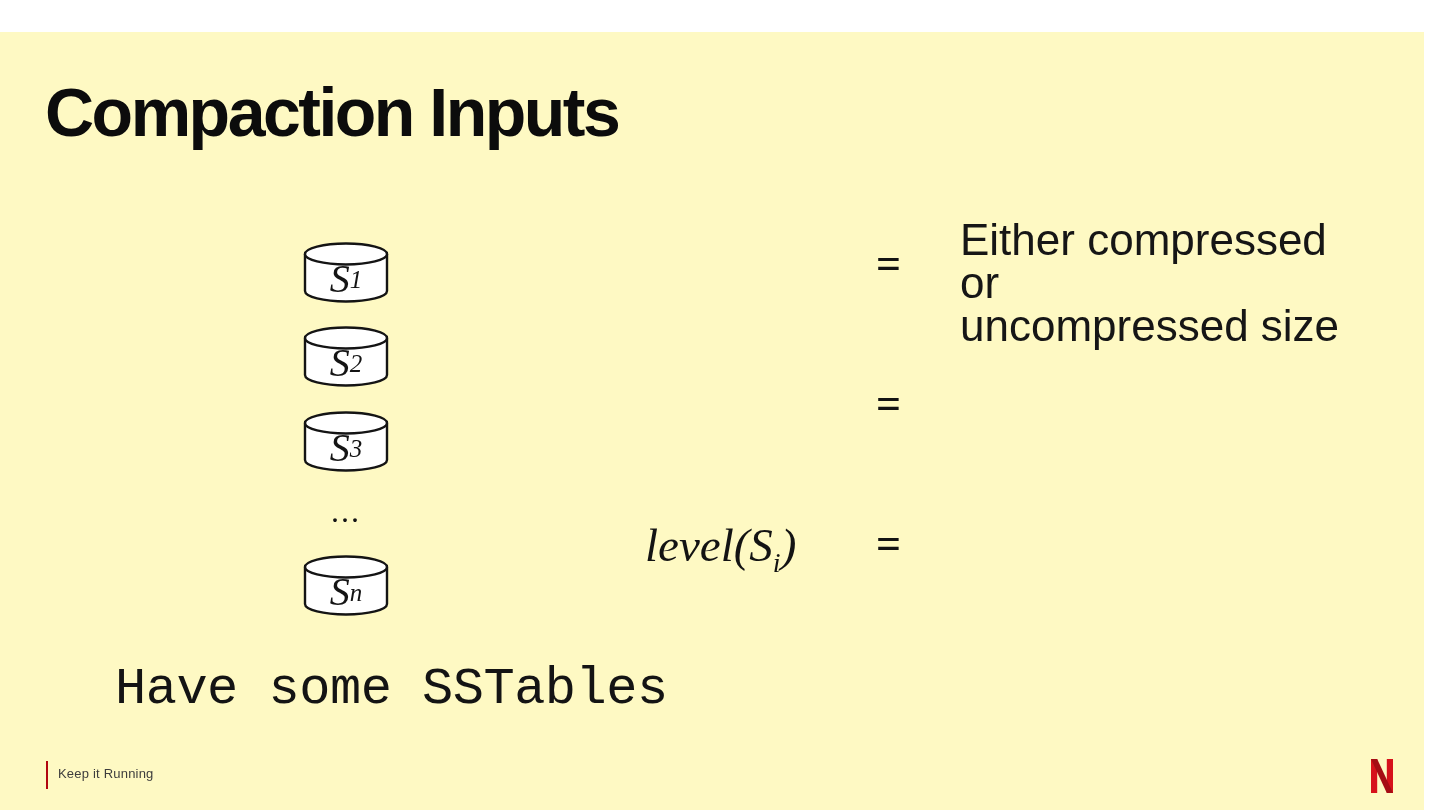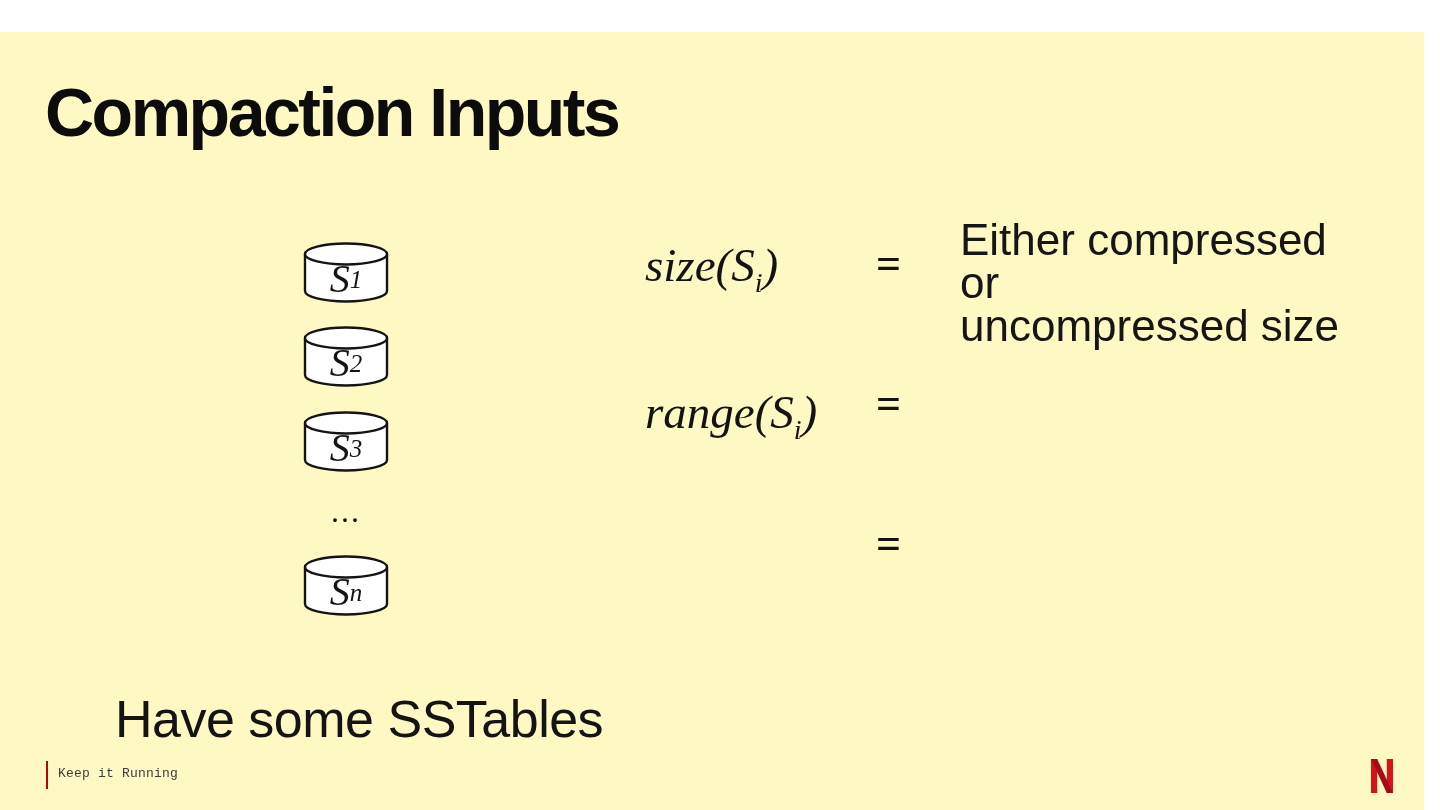--- a/index.html
+++ b/index.html
@@ -39,29 +39,29 @@
   }
   .e1{top:206px}.e2{top:346px}.e3{top:486px}
   .desc{
     position:absolute;left:960px;width:380px;
     font-size:44px;line-height:43px;color:#161616;white-space:pre-line;
     font-family:"Liberation Sans",sans-serif;
   }
   .d1{top:186px}.d2{top:337px}.d3{top:490px}
   
   .caption{
-    position:absolute;top:661px;font-size:52px;letter-spacing:-0.5px;
-    color:#141414;line-height:1;font-family:Liberation Sans, sans-serif;
+    position:absolute;top:632px;font-size:52px;letter-spacing:-0.5px;
+    color:#141414;line-height:1;font-family:Liberation Mono, monospace;
   }
   .cap-left{left:115px}.cap-right{left:763px}
   
   .footer-bar{position:absolute;left:46px;top:729px;width:2px;height:28px;background:#b1060f;}
   .footer-text{
     position:absolute;left:58px;top:735px;font-size:13px;letter-spacing:0.2px;
-    color:#3d3d3d;line-height:1;font-family:Liberation Mono, monospace;
+    color:#3d3d3d;line-height:1;font-family:Liberation Sans, sans-serif;
   }
   .logo{position:absolute;left:1371px;top:727px;width:22px;height:34px;}
   .logo svg{width:22px;height:34px;display:block;}
 </style>
 </head>
 <body>
 
 <div class="slide">
 
   <h1 class="title">Compaction Inputs</h1>
@@ -105,28 +105,27 @@
     <svg viewBox="0 0 86 62">
       <path class="cyl-body" d="M2 12 V49 A41 10.5 0 0 0 84 49 V12"></path>
       <ellipse class="cyl-top" cx="43" cy="12" rx="41" ry="10.5"></ellipse>
     </svg>
     <span class="cyl-label">
         <span>S</span>
         <span class="csub">n</span>
       </span>
   </div>
 
-  <div class="formula f1"><span>size</span><span>(</span><span>S</span><span class="fsub">i</span><span>)</span></div>
   <div class="equals e1">=</div>
   <div class="desc d1">Either compressed or
 uncompressed size</div>
 
-  <div class="formula f2"><span>range</span><span>(</span><span>S</span><span class="fsub">i</span><span>)</span></div>
   <div class="equals e2">=</div>
 
+  <div class="formula f3"><span>level</span><span>(</span><span>S</span><span class="fsub">i</span><span>)</span></div>
   <div class="equals e3">=</div>
 
   <div class="caption cap-left">Have some SSTables</div>
 
   <div class="footer-bar"></div>
   <div class="footer-text">Keep it Running</div>
 
   <div class="logo">
     <svg viewBox="0 0 22 34">
       <path d="M0 0 H6.2 V34 H0 Z" fill="#d6121b"></path>

